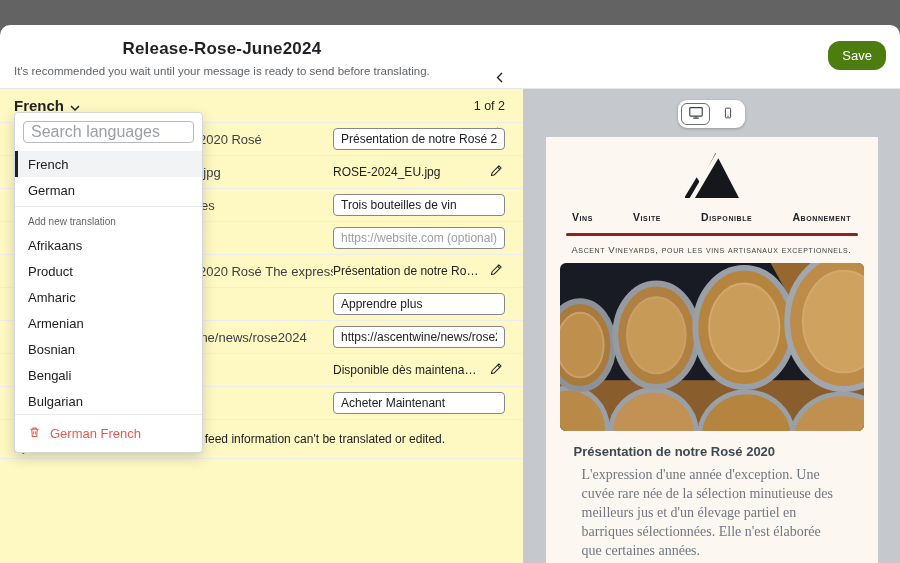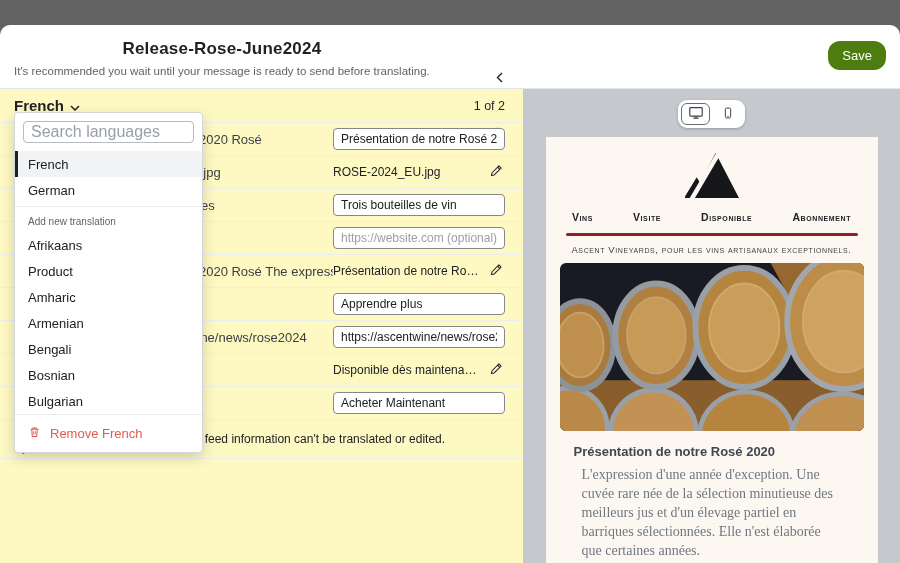--- a/index.html
+++ b/index.html
@@ -201,30 +201,30 @@
           <input class="dd-search" placeholder="Search languages" style="">
         </div>
         <div class="dd-item selected">French</div>
         <div class="dd-item">German</div>
         <div class="dd-divider"></div>
         <div class="dd-label">Add new translation</div>
         <div class="dd-item">Afrikaans</div>
         <div class="dd-item">Product</div>
         <div class="dd-item">Amharic</div>
         <div class="dd-item">Armenian</div>
+        <div class="dd-item">Bosnian</div>
         <div class="dd-item">Bengali</div>
-        <div class="dd-item">Bosnian</div>
         <div class="dd-item">Bulgarian</div>
         <button class="dd-remove">
           <span><svg width="13" height="14" viewBox="0 0 16 16">
                 <path d="M3 4.5 H13 M6 4.5 V3 h4 v1.5 M4.6 4.5 L5.3 13.5 h5.4 L11.4 4.5" fill="none" stroke="#e35b4f" stroke-width="1.3"></path>
                 <line x1="6.9" y1="7" x2="6.9" y2="11" stroke="#e35b4f" stroke-width="1.1"></line>
                 <line x1="9.1" y1="7" x2="9.1" y2="11" stroke="#e35b4f" stroke-width="1.1"></line>
               </svg></span>
-          <span>Remove French</span>
+          <span>German French</span>
         </button>
       </div>
 
     </div>
 
     <div class="right">
 
       <div class="device-toggle">
         <button class="toggle-btn active">
             <span><svg width="16" height="15" viewBox="0 0 18 16">

